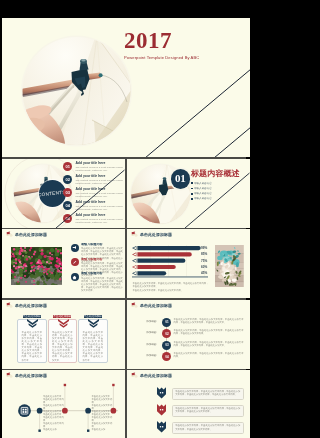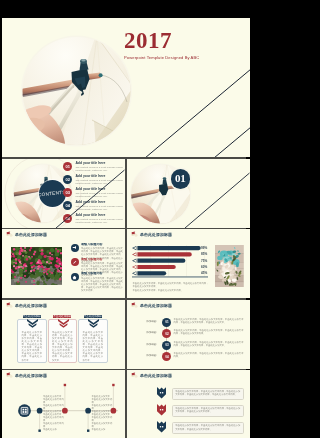--- a/index.html
+++ b/index.html
@@ -273,20 +273,41 @@
       <ellipse cx="37.5" cy="19.5" rx="1.8" ry="1.3" fill="#345a65"></ellipse>
       <path d="M32,32 L16,50 L17.5,52 L33.5,34 Z" fill="#eceadb"></path>
       <path d="M36.5,36.5 L25,59 L27,60 L38.5,37.5 Z" fill="#eceadb"></path>
       <path d="M4,46 C12,41 22,44 28,53 C32,59 33,64 33,66 L4,66 Z" fill="url(#sk3)"></path>
       <path d="M4,57 C12,53 23,57 28,66 L4,66 Z" fill="#c08274" opacity="0.85"></path>
     </g>
   </svg>
   <div class="abs" style="left:43.5px;top:10.5px;width:19.6px;height:19.6px;border-radius:50%;background:#1b3a52;
               box-shadow:0 0 0 1.5px #f7f5e8;display:flex;align-items:center;justify-content:center;">
     <span style="color:#fff;font-family:'Liberation Serif',serif;font-size:11px;font-weight:bold;line-height:11px;letter-spacing:-0.3px">01</span>
+  </div>
+  <div class="abs" style="left:64px;top:10px;width:58px">
+    <div style="font-size:8.1px;font-weight:bold;color:#a93238;line-height:9px;letter-spacing:0px;white-space:nowrap">标题内容概述</div>
+    <div style="display:flex;flex-wrap:wrap;margin-top:3px;width:52px">
+      <div class="sbul">
+            <i></i>
+            <span>请输入标题内容</span>
+          </div>
+      <div class="sbul">
+            <i></i>
+            <span>请输入标题内容</span>
+          </div>
+      <div class="sbul">
+            <i></i>
+            <span>请输入标题内容</span>
+          </div>
+      <div class="sbul">
+            <i></i>
+            <span>请输入标题内容</span>
+          </div>
+    </div>
   </div>
   <svg class="abs" style="left:0;top:0" width="122.5" height="69">
     <line x1="58" y1="69" x2="122.5" y2="14" stroke="#1a2433" stroke-width="0.9"></line>
   </svg>
 </div>
 
 <div class="slide" style="left:0;top:211px">
   <div class="shdr">
     <svg class="hicon" width="7" height="7" viewBox="0 0 7 7">
       <path d="M0.6,1.2 L4.2,0.6 L3.4,2.3 L4.6,3.1 L0.9,3.8 Z" fill="#a93238"></path>

